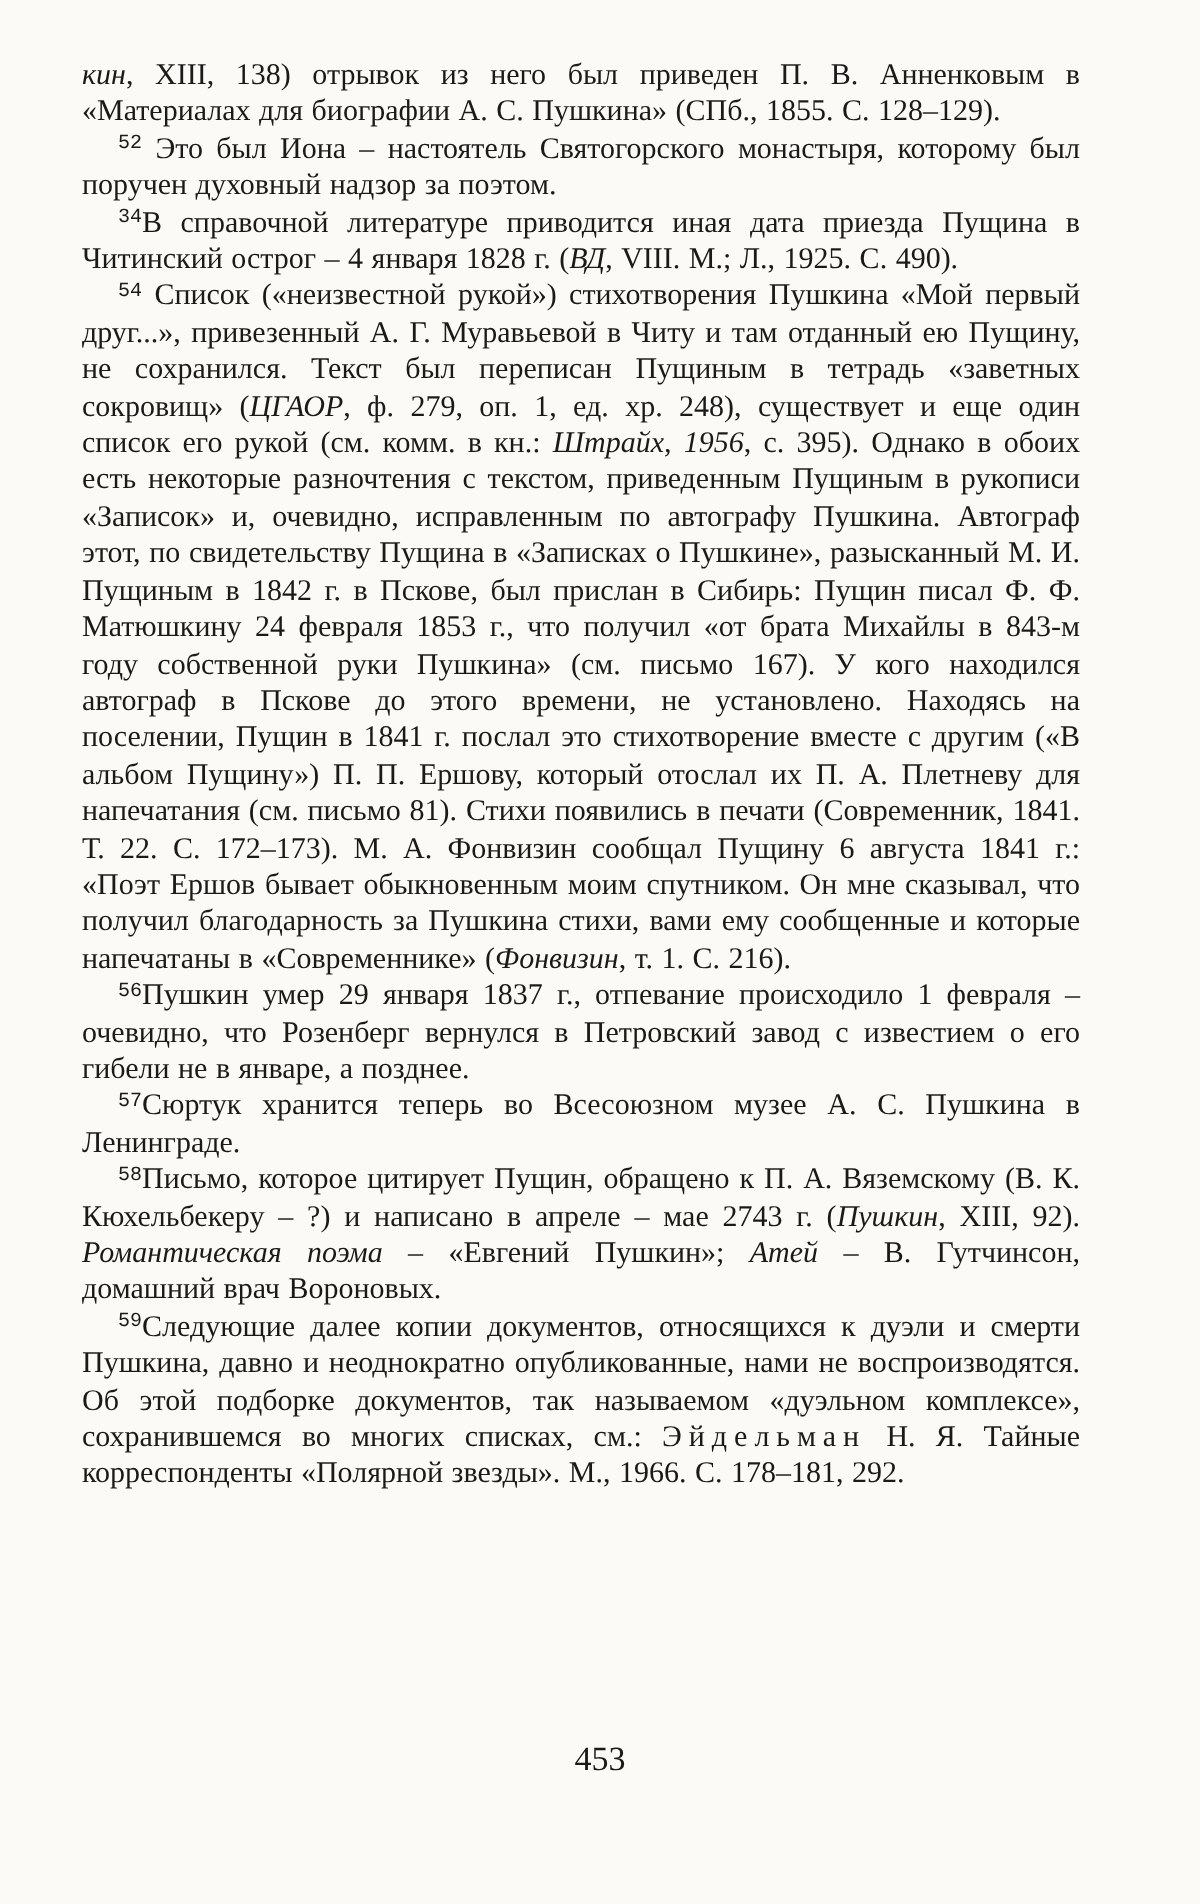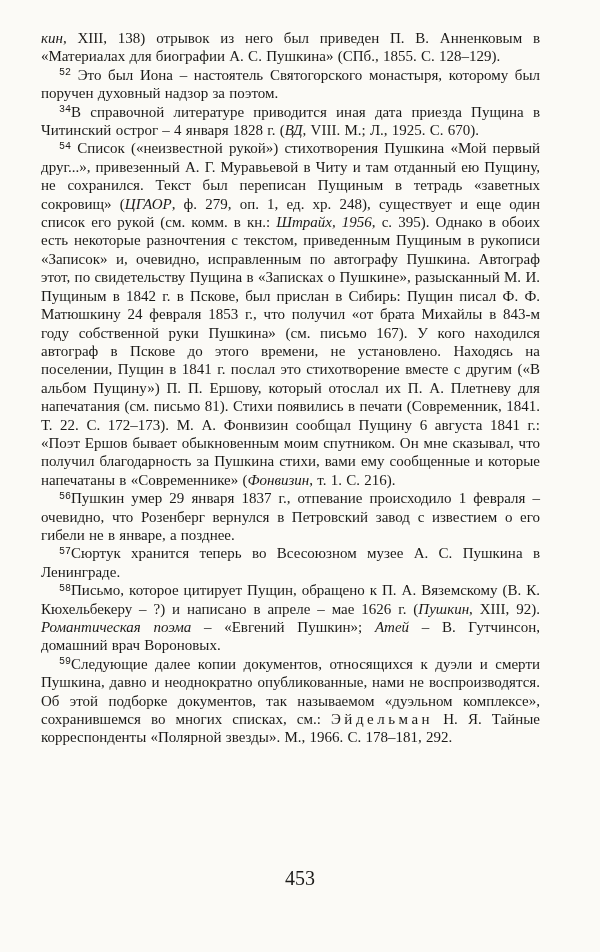--- a/index.html
+++ b/index.html
@@ -37,32 +37,32 @@
     font-family: Liberation Mono, monospace;
   }
   em { font-style: italic; }
   .spaced { letter-spacing: 3.5px; }
   .pagenum {
     position: absolute;
     bottom: 30px;
     left: 0;
     width: 100%;
     text-align: center;
-    font-size: 20px;
+    font-size: 17px;
     color: #1b1a18;
   }
 </style>
 </head>
 <body>
 
 <div class="page">
   <div class="text">
       <p><em>кин</em><span>, XIII, 138) отрывок из него был приведен П. В. Анненковым в «Материалах для биографии А. С. Пушкина» (СПб., 1855. С. 128–129).</span></p>
       <p class="indent"><sup class="fn">52</sup><span> Это был Иона – настоятель Святогорского монастыря, которому был поручен духовный надзор за поэтом.</span></p>
-      <p class="indent"><sup class="fn">34</sup><span>В справочной литературе приводится иная дата приезда Пущина в Читинский острог – 4 января 1828 г. (</span><em>ВД</em><span>, VIII. М.; Л., 1925. С. 670).</span></p>
+      <p class="indent"><sup class="fn">34</sup><span>В справочной литературе приводится иная дата приезда Пущина в Читинский острог – 4 января 1828 г. (</span><em>ВД</em><span>, VIII. М.; Л., 1925. С. 490).</span></p>
       <p class="indent"><sup class="fn">54</sup><span> Список («неизвестной рукой») стихотворения Пушкина «Мой первый друг...», привезенный А. Г. Муравьевой в Читу и там отданный ею Пущину, не сохранился. Текст был переписан Пущиным в тетрадь «заветных сокровищ» (</span><em>ЦГАОР</em><span>, ф. 279, оп. 1, ед. хр. 248), существует и еще один список его рукой (см. комм. в кн.: </span><em>Штрайх, 1956</em><span>, с. 395). Однако в обоих есть некоторые разночтения с текстом, приведенным Пущиным в рукописи «Записок» и, очевидно, исправленным по автографу Пушкина. Автограф этот, по свидетельству Пущина в «Записках о Пушкине», разысканный М. И. Пущиным в 1842 г. в Пскове, был прислан в Сибирь: Пущин писал Ф. Ф. Матюшкину 24 февраля 1853 г., что получил «от брата Михайлы в 843-м году собственной руки Пушкина» (см. письмо 167). У кого находился автограф в Пскове до этого времени, не установлено. Находясь на поселении, Пущин в 1841 г. послал это стихотворение вместе с другим («В альбом Пущину») П. П. Ершову, который отослал их П. А. Плетневу для напечатания (см. письмо 81). Стихи появились в печати (Современник, 1841. Т. 22. С. 172–173). М. А. Фонвизин сообщал Пущину 6 августа 1841 г.: «Поэт Ершов бывает обыкновенным моим спутником. Он мне сказывал, что получил благодарность за Пушкина стихи, вами ему сообщенные и которые напечатаны в «Современнике» (</span><em>Фонвизин</em><span>, т. 1. С. 216).</span></p>
       <p class="indent"><sup class="fn">56</sup><span>Пушкин умер 29 января 1837 г., отпевание происходило 1 февраля – очевидно, что Розенберг вернулся в Петровский завод с известием о его гибели не в январе, а позднее.</span></p>
       <p class="indent"><sup class="fn">57</sup><span>Сюртук хранится теперь во Всесоюзном музее А. С. Пушкина в Ленинграде.</span></p>
-      <p class="indent"><sup class="fn">58</sup><span>Письмо, которое цитирует Пущин, обращено к П. А. Вяземскому (В. К. Кюхельбекеру – ?) и написано в апреле – мае 1626 г. (</span><em>Пушкин</em><span>, XIII, 92). </span><em>Романтическая поэма</em><span> – «Евгений Пушкин»; </span><em>Атей</em><span> – В. Гутчинсон, домашний врач Вороновых.</span></p>
+      <p class="indent"><sup class="fn">58</sup><span>Письмо, которое цитирует Пущин, обращено к П. А. Вяземскому (В. К. Кюхельбекеру – ?) и написано в апреле – мае 2743 г. (</span><em>Пушкин</em><span>, XIII, 92). </span><em>Романтическая поэма</em><span> – «Евгений Пушкин»; </span><em>Атей</em><span> – В. Гутчинсон, домашний врач Вороновых.</span></p>
       <p class="indent"><sup class="fn">59</sup><span>Следующие далее копии документов, относящихся к дуэли и смерти Пушкина, давно и неоднократно опубликованные, нами не воспроизводятся. Об этой подборке документов, так называемом «дуэльном комплексе», сохранившемся во многих списках, см.: </span><span class="spaced">Эйдельман</span><span> Н. Я. Тайные корреспонденты «Полярной звезды». М., 1966. С. 178–181, 292.</span></p>
     </div>
   <div class="pagenum">453</div>
 </div>
 
 </body></html>

